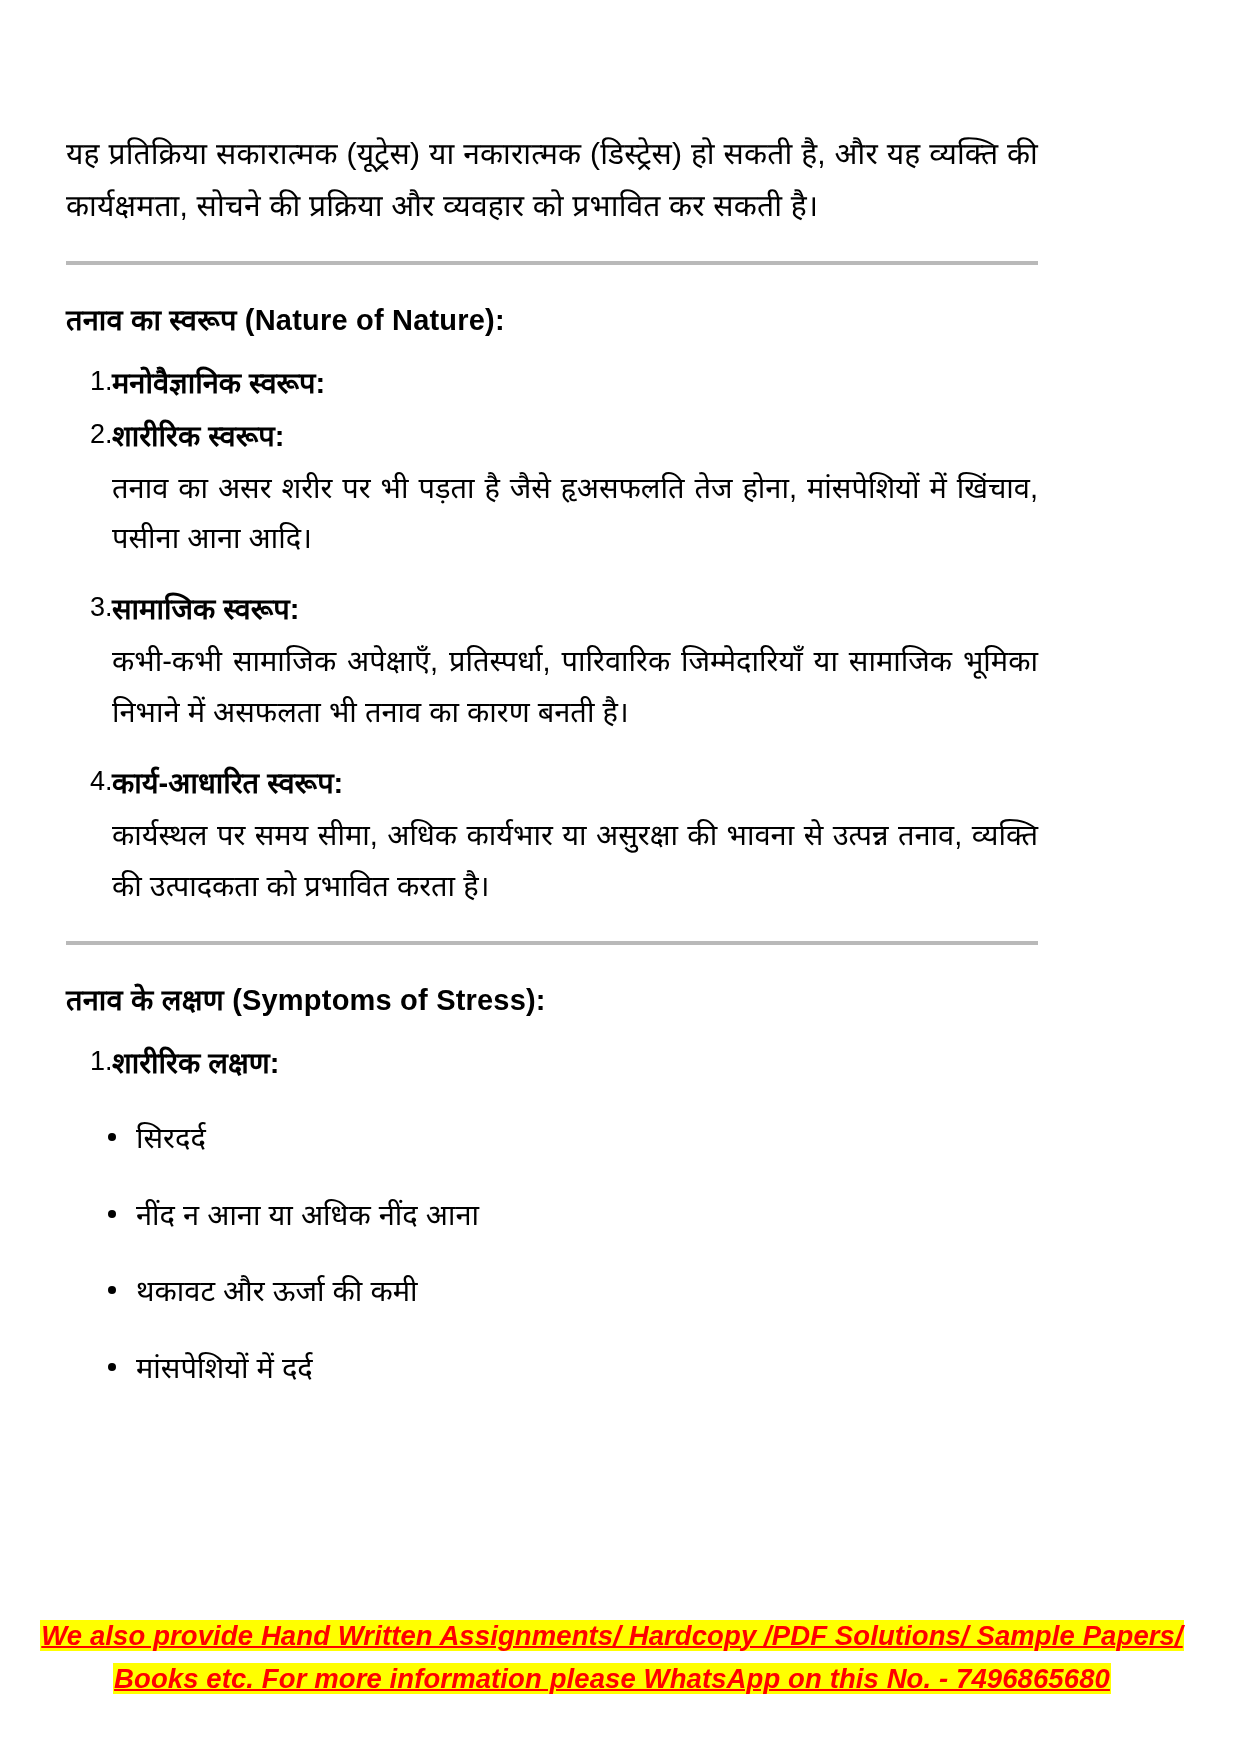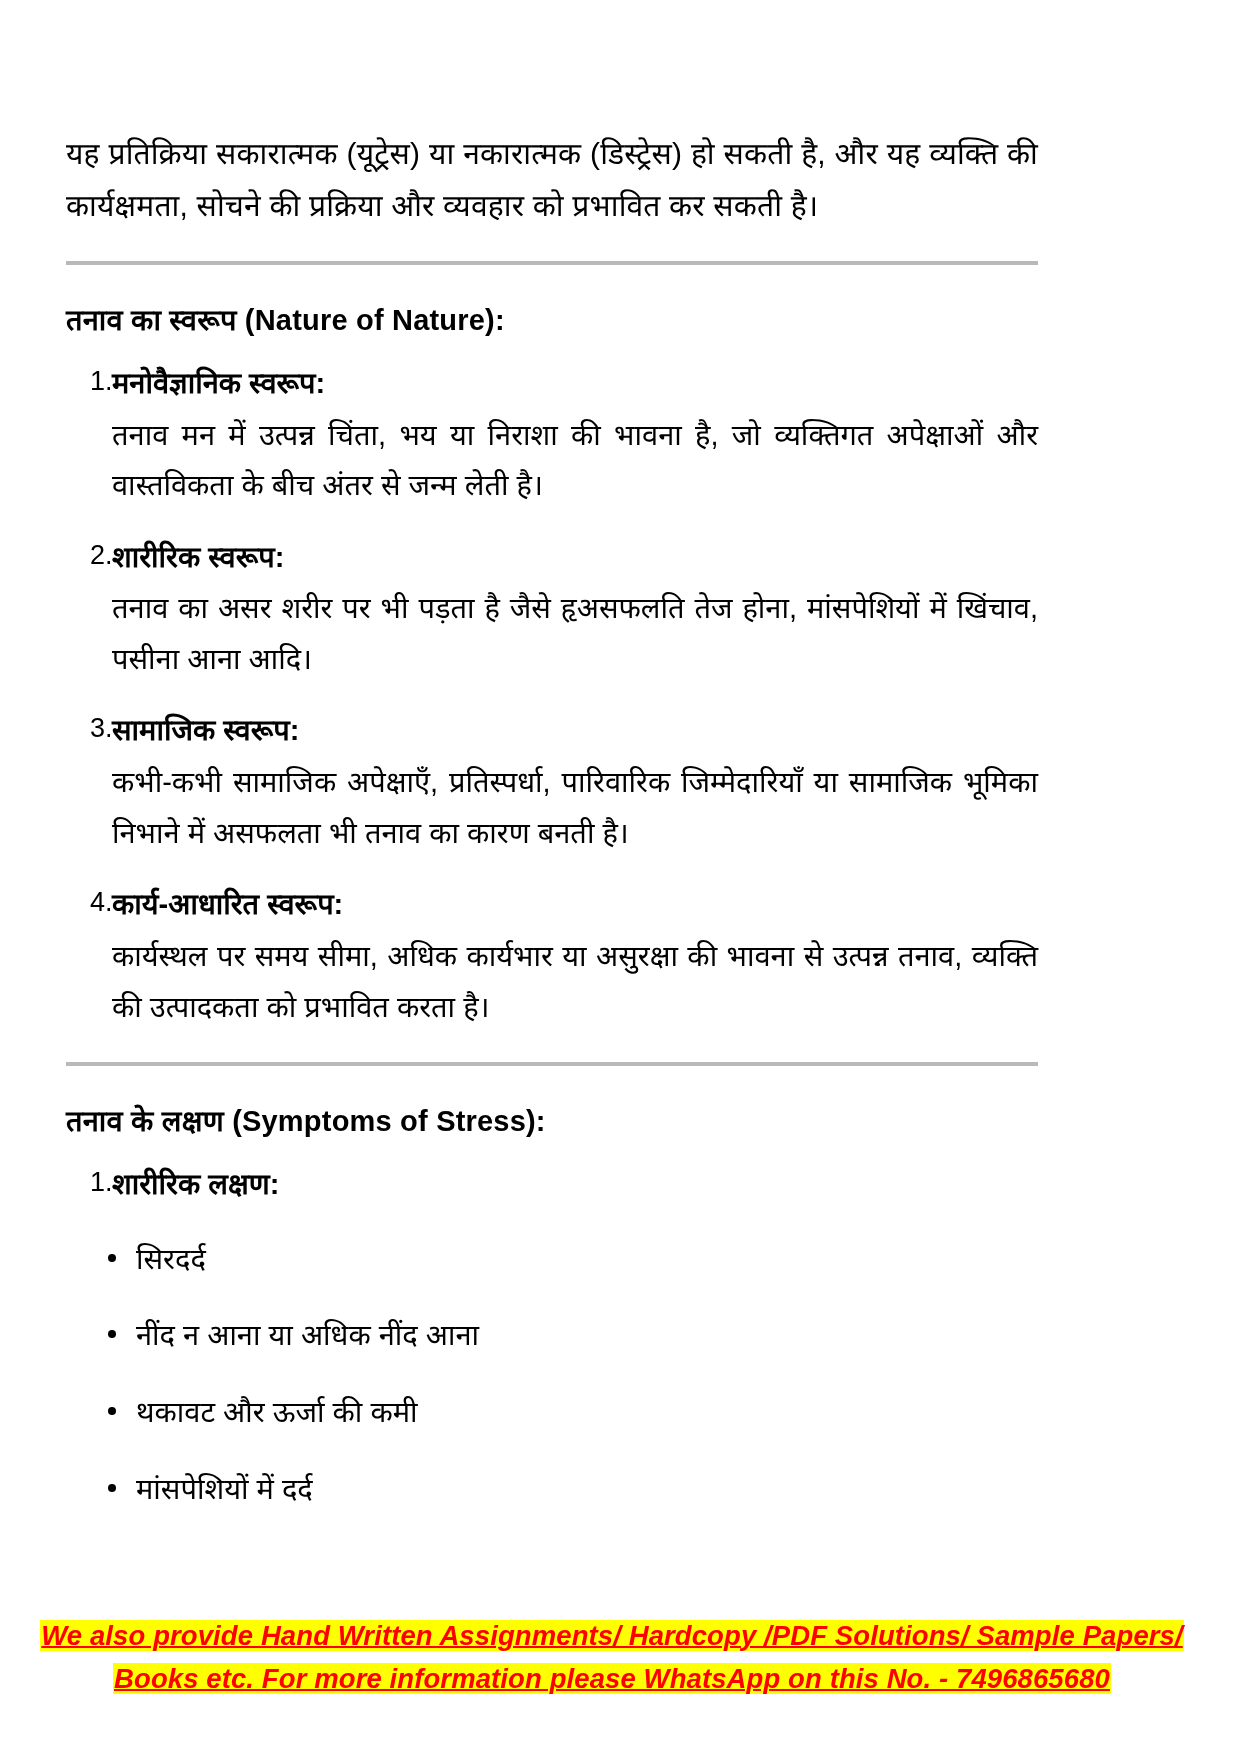--- a/index.html
+++ b/index.html
@@ -158,21 +158,20 @@
 
     <h2 class="section-heading">
       <span>तनाव का स्वरूप</span>
       <span class="en">(Nature of Nature):</span>
     </h2>
 
     <ol class="numbered">
       <li>
         <span class="num">1.</span>
         <div class="item-title">मनोवैज्ञानिक स्वरूप:</div>
-        <div class="item-body">तनाव मन में उत्पन्न चिंता, भय या निराशा की भावना है, जो व्यक्तिगत अपेक्षाओं और वास्तविकता के बीच अंतर से जन्म लेती है।</div>
       </li>
       <li>
         <span class="num">2.</span>
         <div class="item-title">शारीरिक स्वरूप:</div>
         <div class="item-body">तनाव का असर शरीर पर भी पड़ता है जैसे हृअसफलति तेज होना, मांसपेशियों में खिंचाव, पसीना आना आदि।</div>
       </li>
       <li>
         <span class="num">3.</span>
         <div class="item-title">सामाजिक स्वरूप:</div>
         <div class="item-body">कभी-कभी सामाजिक अपेक्षाएँ, प्रतिस्पर्धा, पारिवारिक जिम्मेदारियाँ या सामाजिक भूमिका निभाने में असफलता भी तनाव का कारण बनती है।</div>

